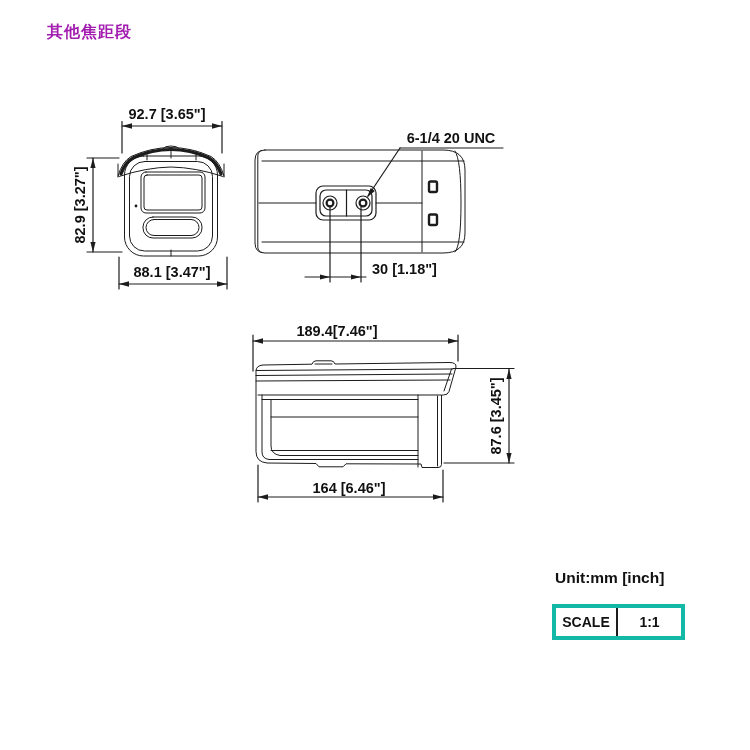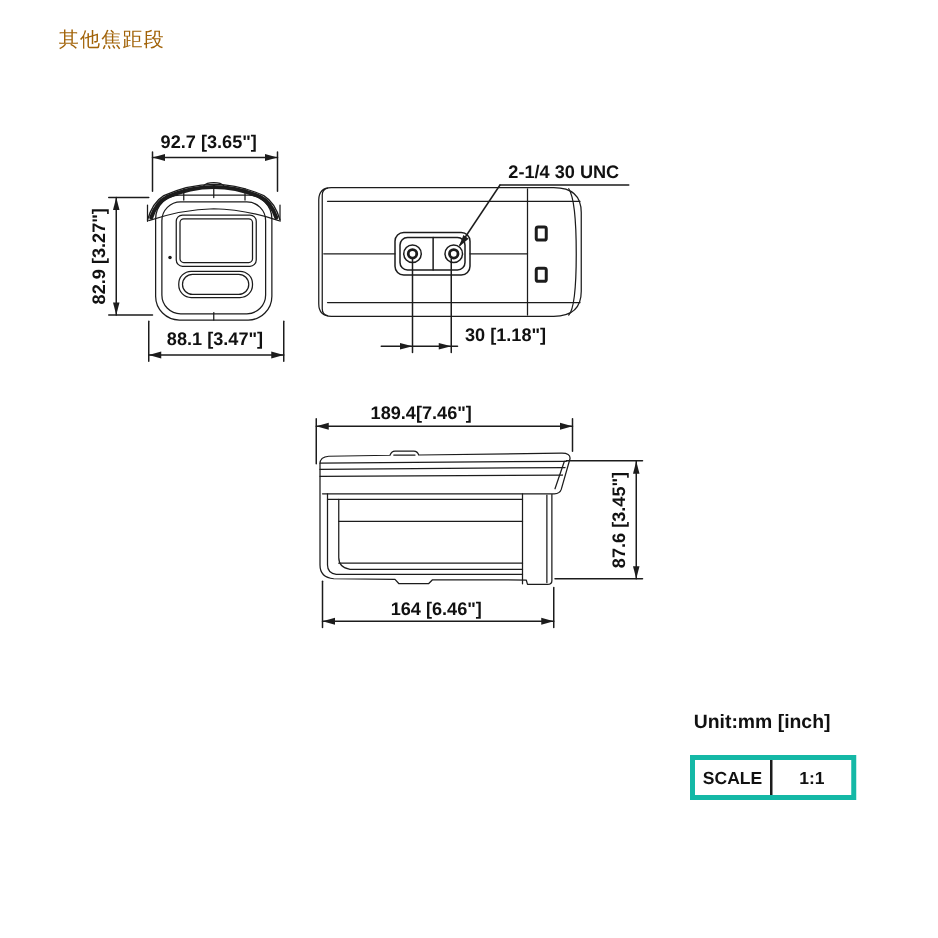--- a/index.html
+++ b/index.html
@@ -2,22 +2,22 @@
 <html><head>
 <meta charset="utf-8">
 <style>
   html,body{margin:0;padding:0;background:#fff;}
   .canvas{
     position:relative;width:750px;height:750px;background:#fff;overflow:hidden;
     font-family:"Liberation Sans", sans-serif;color:#111;
   }
   .drawing-svg{position:absolute;left:0;top:0;width:750px;height:750px;}
   .page-title{
-    position:absolute;left:47px;top:22px;font-size:16px;font-weight:400;
-    letter-spacing:1px;color:#a16207;
+    position:absolute;left:47px;top:22px;font-size:16px;font-weight:700;
+    letter-spacing:1px;color:#a21caf;
   }
   .dim-label{
     position:absolute;font-size:14.5px;font-weight:700;color:#111;
     white-space:nowrap;transform:translate(-50%,-50%);
   }
   .dim-label.rot{transform:translate(-50%,-50%) rotate(-90deg);}
   .dim-label.left-anchor{transform:translate(0,-50%);}
   .thread-label{
     position:absolute;font-size:14.5px;font-weight:700;color:#111;
     white-space:nowrap;transform:translate(-50%,-50%);
@@ -182,21 +182,21 @@
       <line x1="509" y1="368.5" x2="509" y2="463"></line>
       <polygon points="509,369 506.4,379 511.6,379" fill="#1c1c1c" stroke="none"></polygon>
       <polygon points="509,463 506.4,453 511.6,453" fill="#1c1c1c" stroke="none"></polygon>
     </g>
   </svg>
 
   <div class="dim-label" style="left:167px;top:114px;">92.7 [3.65"]</div>
   <div class="dim-label rot" style="left:80px;top:205px;">82.9 [3.27"]</div>
   <div class="dim-label" style="left:172px;top:272px;">88.1 [3.47"]</div>
 
-  <div class="thread-label" style="left:451px;top:138px;">2-1/4 30 UNC</div>
+  <div class="thread-label" style="left:451px;top:138px;">6-1/4 20 UNC</div>
   <div class="dim-label left-anchor" style="left:372px;top:269px;">30 [1.18"]</div>
 
   <div class="dim-label" style="left:337px;top:331px;">189.4[7.46"]</div>
   <div class="dim-label rot" style="left:496px;top:416px;">87.6 [3.45"]</div>
   <div class="dim-label" style="left:349px;top:488px;">164 [6.46"]</div>
 
   <div class="unit-note">Unit:mm [inch]</div>
 
   <div class="scale-box">
     <div class="scale-cell label">SCALE</div>

